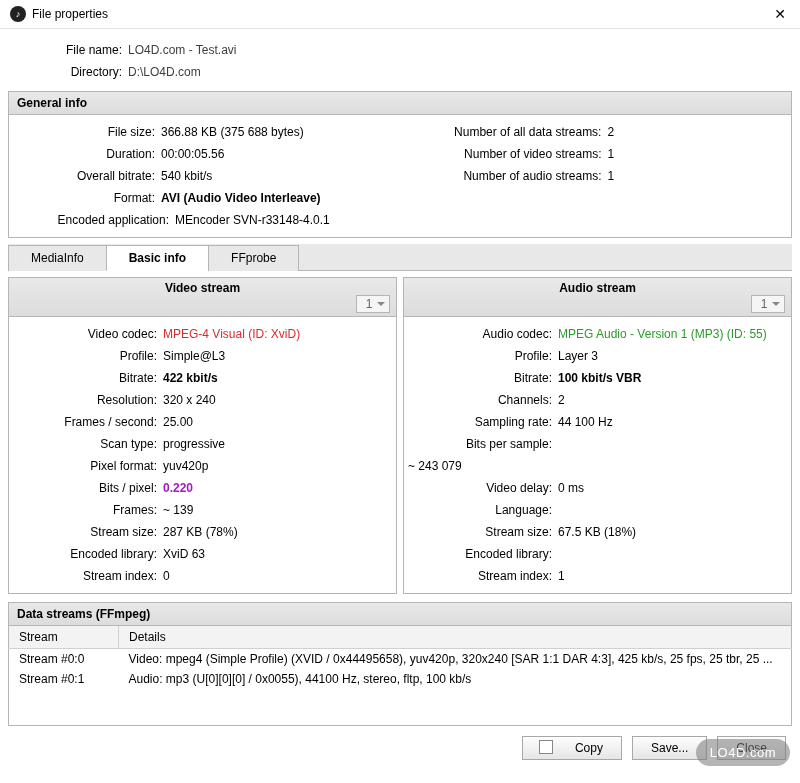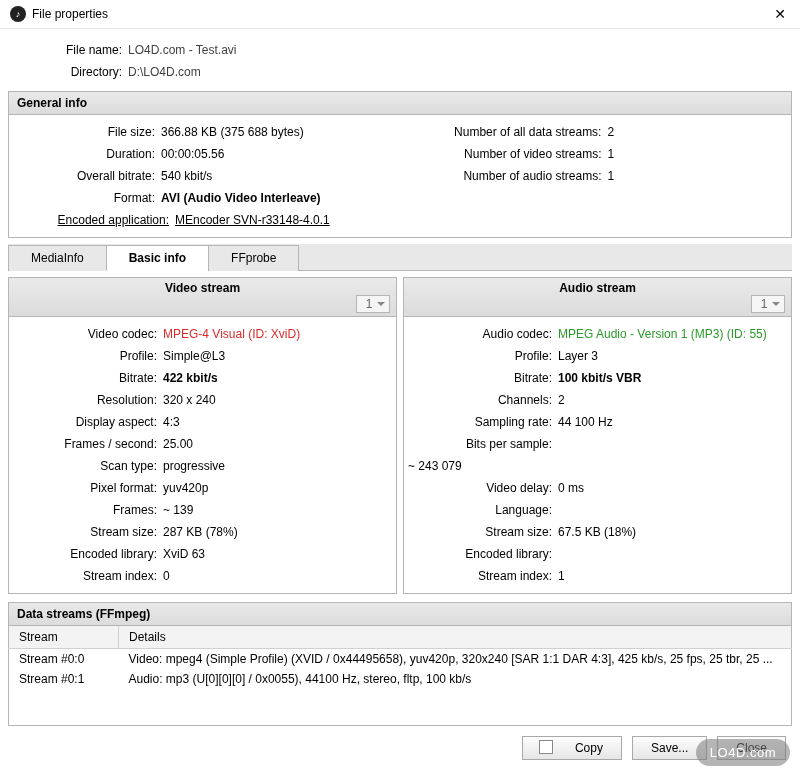--- a/index.html
+++ b/index.html
@@ -59,21 +59,21 @@
     padding: 6px 4px;
     background: #fff;
   }
   .gen-grid {
     display: grid;
     grid-template-columns: 52% 48%;
   }
   .gen-grid .kvlabel { width: 148px; }
   .gen-right .kvlabel { width: 192px; }
   .gen-full .kvlabel { width: 162px; }
-  .gen-full { grid-column: 1 / -1; text-decoration: underline; }
+  .gen-full { grid-column: 1 / -1; }
   .tabs {
     display: flex;
     margin-top: 6px;
     border-bottom: 1px solid #b5b5b5;
     background: #e8e8e8;
   }
   .tab {
     padding: 5px 22px;
     border: 1px solid #b5b5b5;
     border-bottom: none;
@@ -293,34 +293,34 @@
           </div>
         <div class="kvrow">
             <span class="kvlabel">Bitrate:</span>
             <span class="bold">422 kbit/s</span>
           </div>
         <div class="kvrow">
             <span class="kvlabel">Resolution:</span>
             <span>320 x 240</span>
           </div>
         <div class="kvrow">
-            <span class="kvlabel">Display aspect:</span>
-            <span>4:3</span>
-          </div>
-        <div class="kvrow">
             <span class="kvlabel">Frames / second:</span>
             <span>25.00</span>
           </div>
         <div class="kvrow">
             <span class="kvlabel">Scan type:</span>
             <span>progressive</span>
           </div>
         <div class="kvrow">
             <span class="kvlabel">Pixel format:</span>
             <span>yuv420p</span>
+          </div>
+        <div class="kvrow">
+            <span class="kvlabel">Bits / pixel:</span>
+            <span class="purple">0.220</span>
           </div>
         <div class="kvrow">
             <span class="kvlabel">Frames:</span>
             <span>~ 139</span>
           </div>
         <div class="kvrow">
             <span class="kvlabel">Stream size:</span>
             <span>287 KB (78%)</span>
           </div>
         <div class="kvrow">

